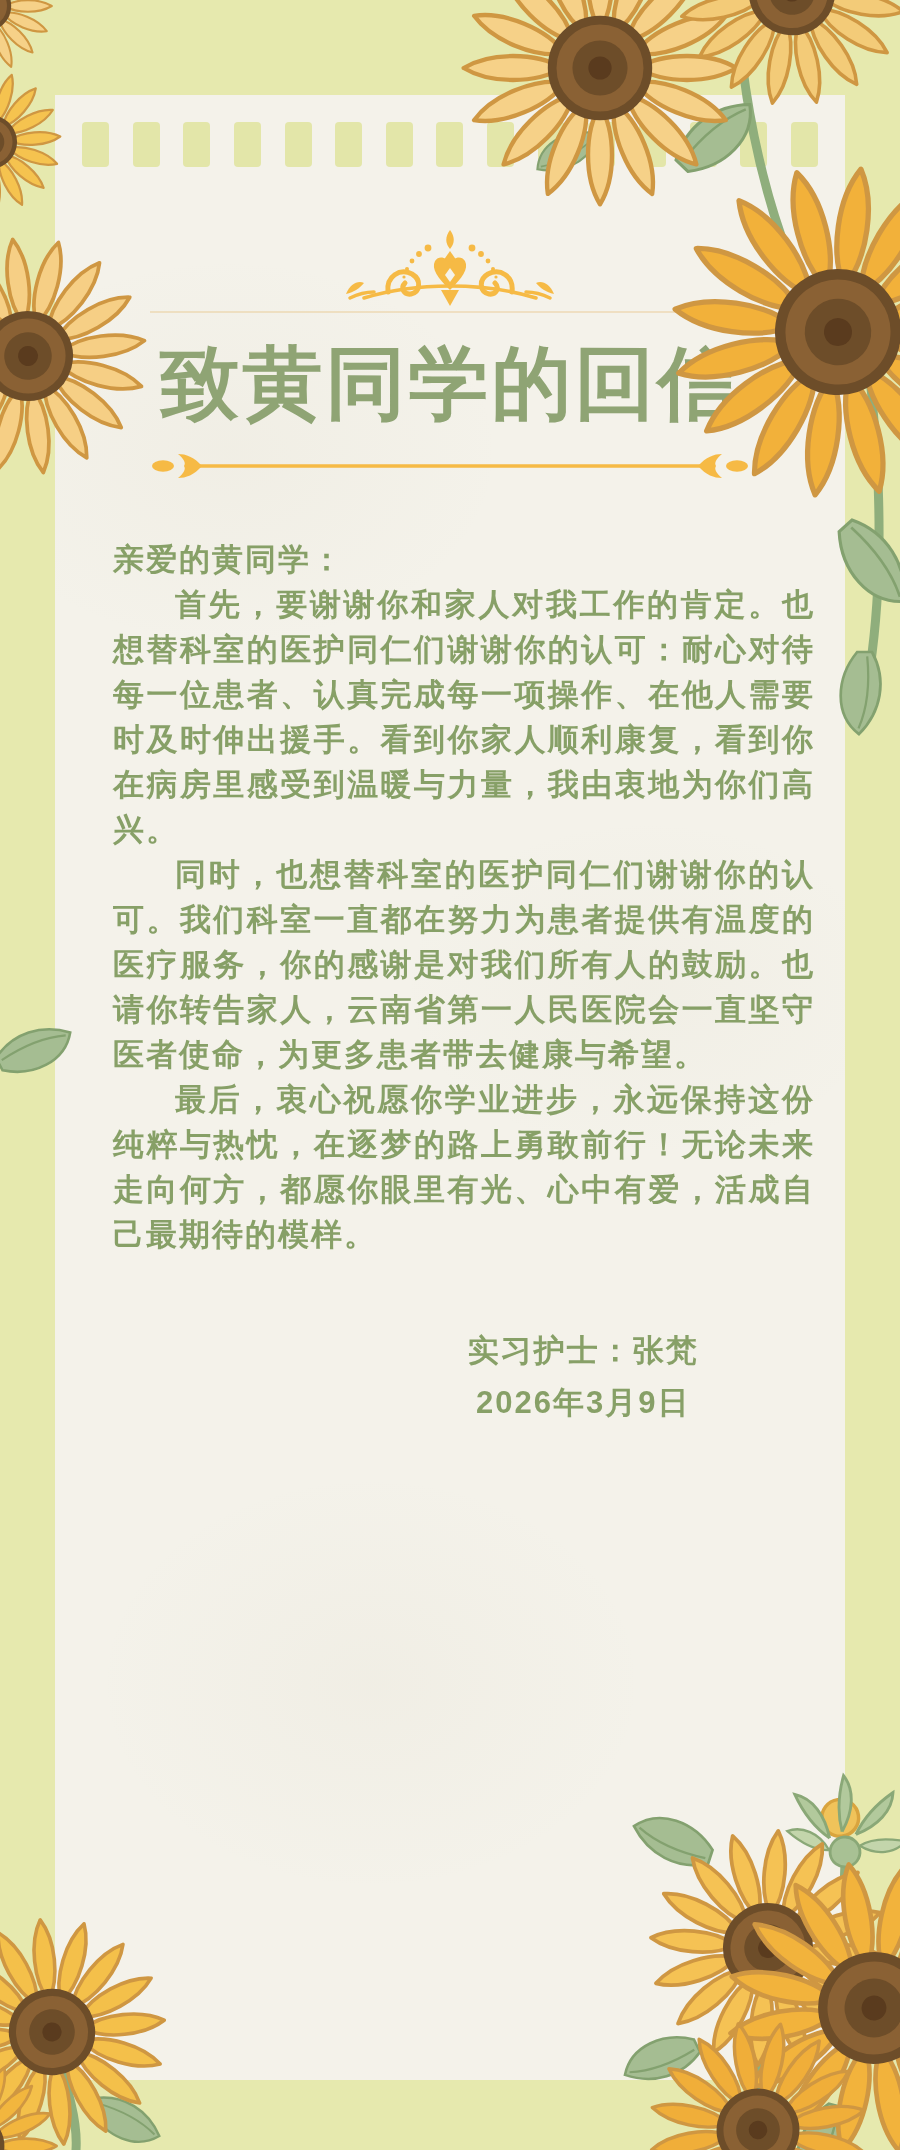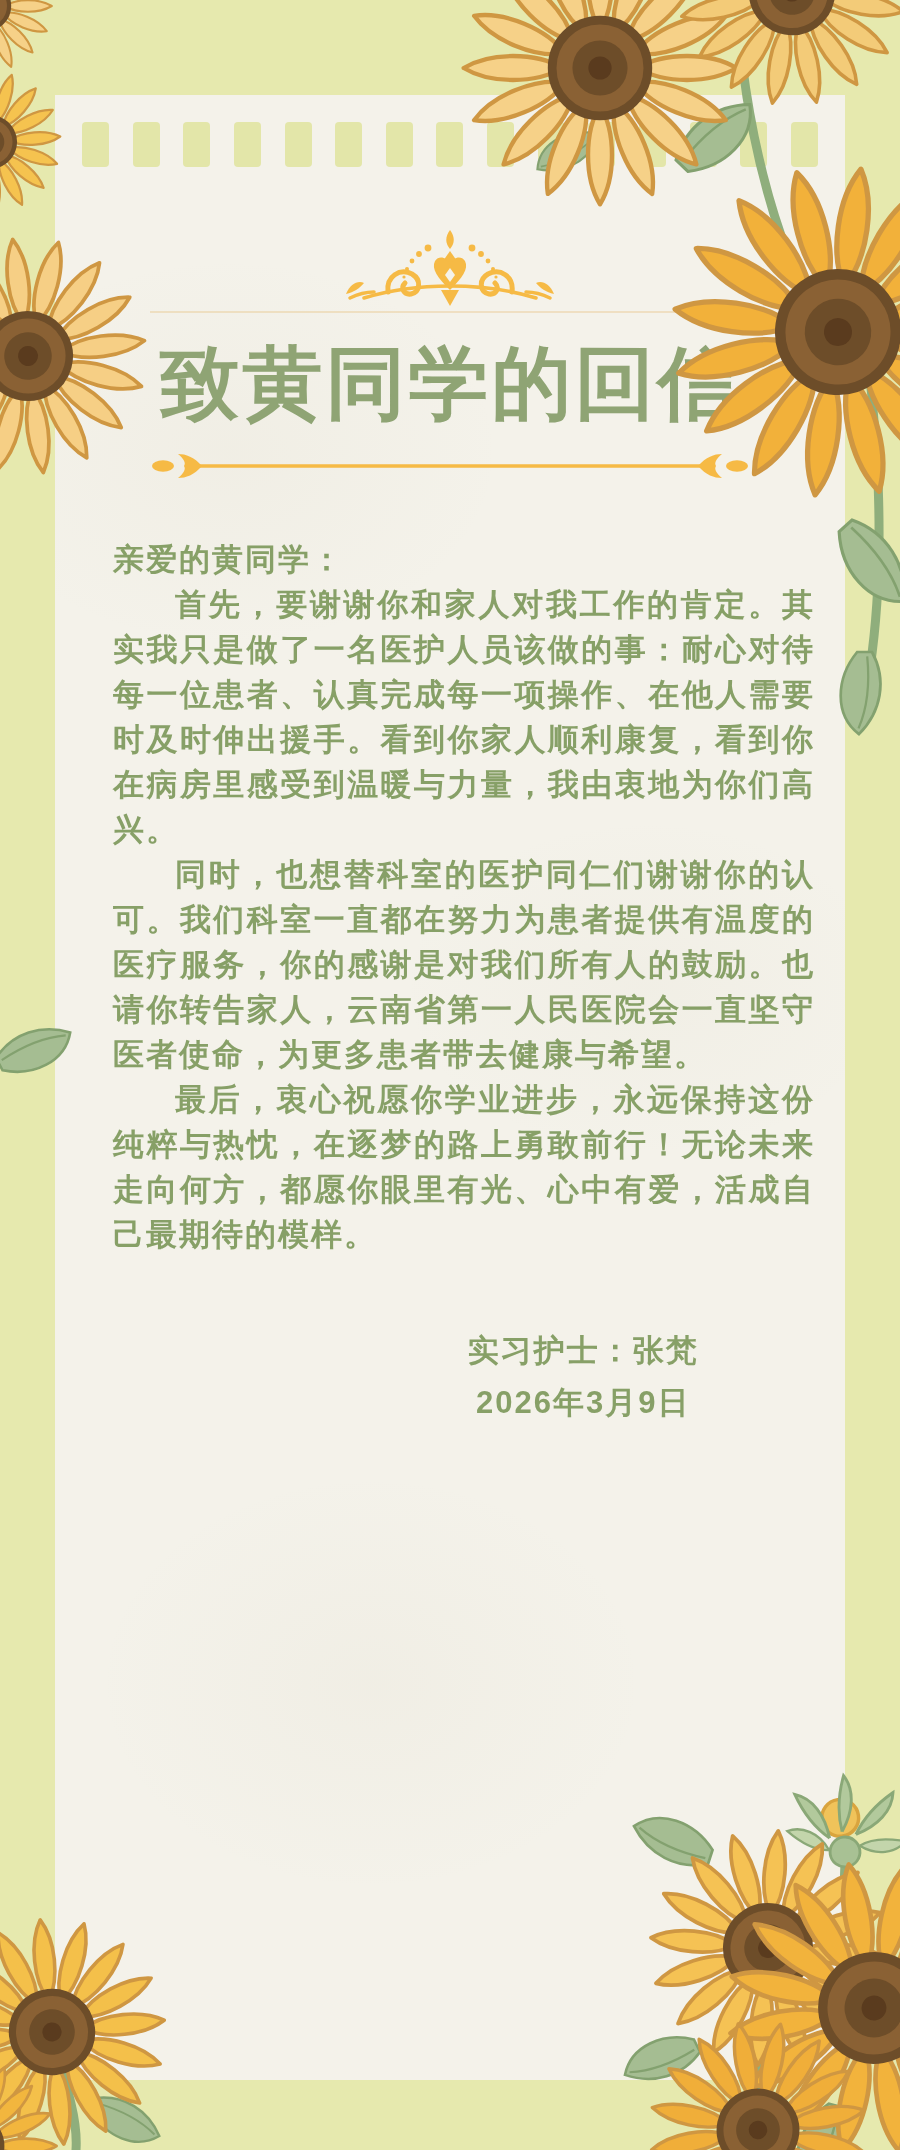--- a/index.html
+++ b/index.html
@@ -113,21 +113,21 @@
     <svg class="divider" width="600" height="26" viewBox="0 0 600 26">
       <line x1="48" y1="13" x2="552" y2="13" stroke="#f6ba45" stroke-width="3.5"></line>
       <path d="M52,13 C44,4 36,1 28,1 C34,6 36,10 34,13 C36,16 34,20 28,25 C36,25 44,22 52,13 Z" fill="#f6ba45"></path>
       <ellipse cx="13" cy="13" rx="11" ry="5.8" fill="#f6ba45"></ellipse>
       <path d="M548,13 C556,4 564,1 572,1 C566,6 564,10 566,13 C564,16 566,20 572,25 C564,25 556,22 548,13 Z" fill="#f6ba45"></path>
       <ellipse cx="587" cy="13" rx="11" ry="5.8" fill="#f6ba45"></ellipse>
     </svg>
 
     <div class="letter-body">
       <p class="salutation">亲爱的黄同学：</p>
-      <p class="para">首先，要谢谢你和家人对我工作的肯定。其实我只是做了一名医护人员该做的事：耐心对待每一位患者、认真完成每一项操作、在他人需要时及时伸出援手。看到你家人顺利康复，看到你在病房里感受到温暖与力量，我由衷地为你们高兴。</p>
+      <p class="para">首先，要谢谢你和家人对我工作的肯定。也想替科室的医护同仁们谢谢你的认可：耐心对待每一位患者、认真完成每一项操作、在他人需要时及时伸出援手。看到你家人顺利康复，看到你在病房里感受到温暖与力量，我由衷地为你们高兴。</p>
       <p class="para">同时，也想替科室的医护同仁们谢谢你的认可。我们科室一直都在努力为患者提供有温度的医疗服务，你的感谢是对我们所有人的鼓励。也请你转告家人，云南省第一人民医院会一直坚守医者使命，为更多患者带去健康与希望。</p>
       <p class="para">最后，衷心祝愿你学业进步，永远保持这份纯粹与热忱，在逐梦的路上勇敢前行！无论未来走向何方，都愿你眼里有光、心中有爱，活成自己最期待的模样。</p>
       <div class="sig">
         <p>实习护士：张梵</p>
         <p>2026年3月9日</p>
       </div>
     </div>
   </div>
 
   <svg class="deco" width="900" height="2150" viewBox="0 0 900 2150">

